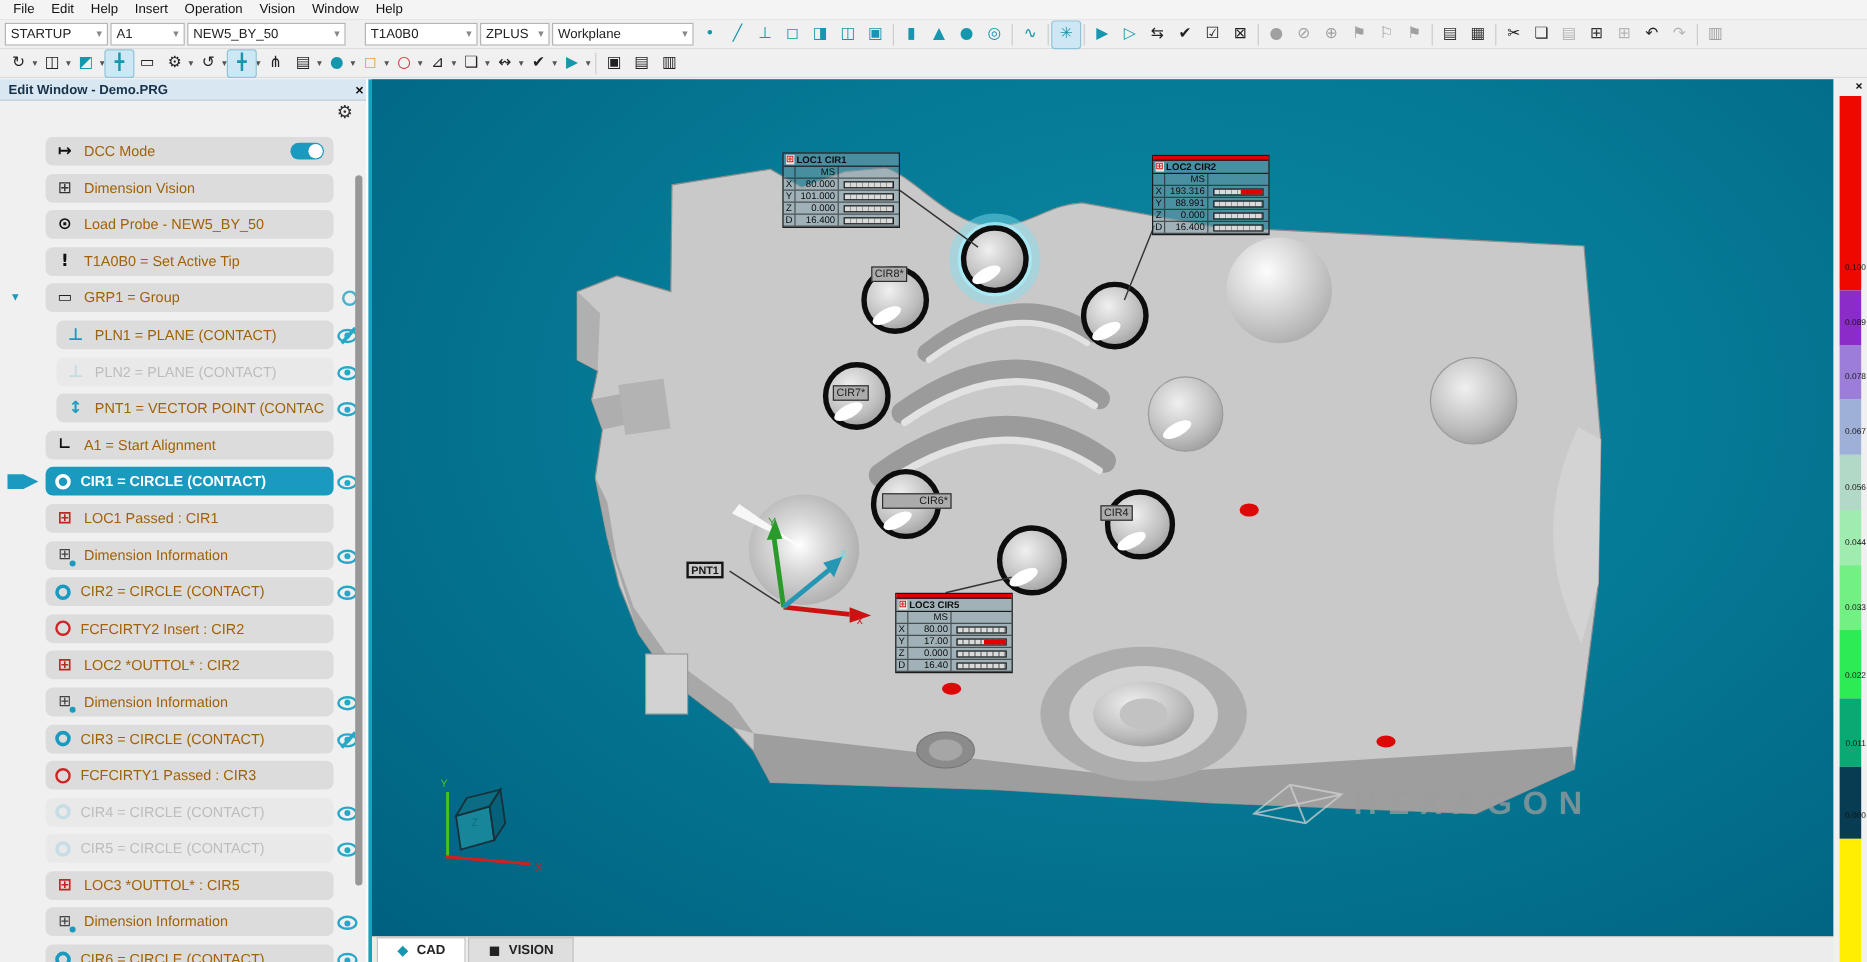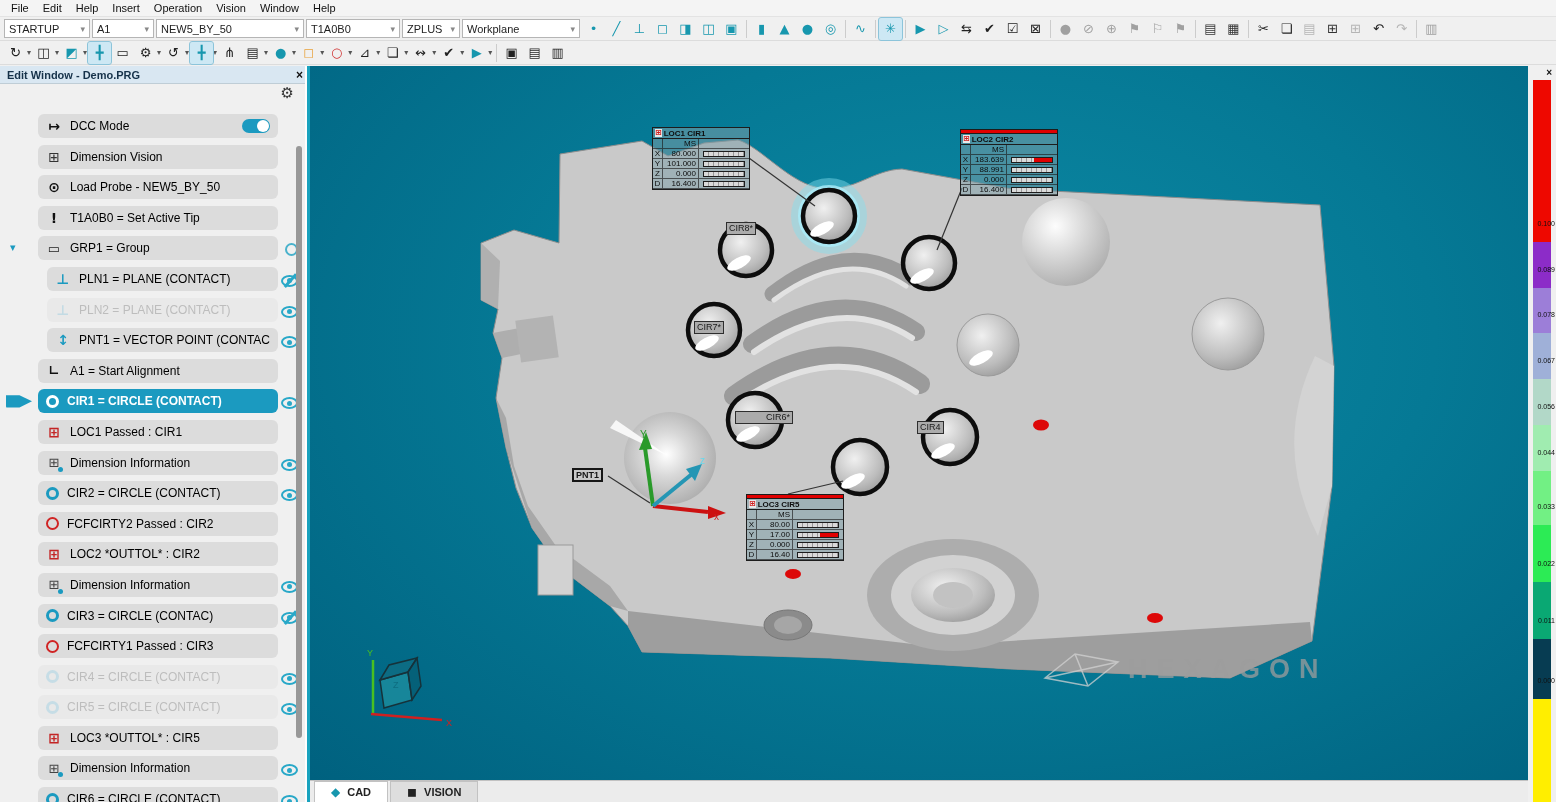--- a/index.html
+++ b/index.html
@@ -39,21 +39,21 @@
   .ew-gear { position:absolute; top:18px; right:16px; font-size:15px; color:#333;
     font-family:"DejaVu Sans",sans-serif; }
   .ew-sep-teal { position:absolute; right:0; top:0; width:3px; height:100%; background:#18a2be; }
   .ew-sep-white { position:absolute; right:3px; top:0; width:2px; height:100%; background:#fdfdfd; }
   .ew-scroll { position:absolute; right:8px; top:80px; width:6px; height:592px;
     background:#989898; border-radius:3px; }
   .ew-items { position:absolute; top:48px; left:0; width:300px; bottom:0; overflow:hidden; }
   .ew-row { position:relative; height:24px; margin-bottom:6.6px; }
   .ew-pill { position:absolute; left:38px; top:0; width:240px; height:24px;
     background:#dcdcdc; border-radius:6px; display:flex; align-items:center;
-    padding:0 8px; font-size:12px; color:#000000; white-space:nowrap; overflow:hidden; }
+    padding:0 8px; font-size:12px; color:#a16207; white-space:nowrap; overflow:hidden; }
   .ew-row[data-state="selected"] .ew-pill { background:#1b9ac0; color:#fff; font-weight:bold; }
   .ew-row[data-state="disabled"] .ew-pill { background:#e9e9e9; color:#bdbdbd; }
   .ew-row[data-indent] .ew-pill { left:47px; width:231px; }
   .it-icon { width:16px; height:16px; margin-right:8px; display:flex; align-items:center;
     justify-content:center; position:relative; flex:0 0 auto; font-family:"DejaVu Sans",sans-serif; }
   .it-icon[data-icon="dcc"]::before { content:"↦"; color:#111; font-size:14px; font-weight:bold; }
   .it-icon[data-icon="dimformat"]::before { content:"⊞"; color:#333; font-size:14px; }
   .it-icon[data-icon="power"]::before { content:"⊙"; color:#111; font-size:14px; font-weight:bold; }
   .it-icon[data-icon="tip"]::before { content:"!"; color:#111; font-size:14px; font-weight:bold; }
   .it-icon[data-icon="folder"]::before { content:"▭"; color:#222; font-size:13px; font-weight:bold; }
@@ -162,26 +162,26 @@
       <div class="tb-select" style="width: 86px;">
         <span>STARTUP</span>
         <span class="tb-caret">▾</span>
       </div>
 
       <div class="tb-select" style="width: 62px;">
         <span>A1</span>
         <span class="tb-caret">▾</span>
       </div>
 
-      <div class="tb-select" style="width: 148px;">
+      <div class="tb-select" style="width: 132px;">
         <span>NEW5_BY_50</span>
         <span class="tb-caret">▾</span>
       </div>
 
-      <div class="tb-select" style="width: 94px;">
+      <div class="tb-select" style="width: 94px; margin-left: 14px;">
         <span>T1A0B0</span>
         <span class="tb-caret">▾</span>
       </div>
 
       <div class="tb-select" style="width: 58px;">
         <span>ZPLUS</span>
         <span class="tb-caret">▾</span>
       </div>
 
       <div class="tb-select" style="width: 118px;">
@@ -501,21 +501,21 @@
         <span class="ew-eye">
           <span class="eye" data-eye="open"></span>
         </span>
       </div>
 
       <div class="ew-row">
 
         <div class="ew-pill">
 
           <span class="it-icon" data-icon="fcf-red"></span>
-          <span>FCFCIRTY2 Passed : CIR2</span>
+          <span>FCFCIRTY2 Insert : CIR2</span>
 
         </div>
 
       </div>
 
       <div class="ew-row">
 
         <div class="ew-pill">
 
           <span class="it-icon" data-icon="loc-red"></span>
@@ -536,21 +536,21 @@
         <span class="ew-eye">
           <span class="eye" data-eye="open"></span>
         </span>
       </div>
 
       <div class="ew-row">
 
         <div class="ew-pill">
 
           <span class="it-icon" data-icon="circle-teal"></span>
-          <span>CIR3 = CIRCLE (CONTAC)</span>
+          <span>CIR3 = CIRCLE (CONTACT)</span>
 
         </div>
         <span class="ew-eye">
           <span class="eye" data-eye="slash"></span>
         </span>
       </div>
 
       <div class="ew-row">
 
         <div class="ew-pill">
@@ -839,21 +839,21 @@
         </div>
         <div class="mt-sub">
           <span class="mt-axis"></span>
           <span class="mt-colhead">MS</span>
           <span class="mt-barcell"></span>
         </div>
         <div>
 
             <div class="mt-row">
               <span class="mt-axis">X</span>
-              <span class="mt-val">183.639</span>
+              <span class="mt-val">193.316</span>
               <span class="mt-barcell">
                 <span class="mt-bar">
                   <span class="mt-redseg"></span>
                 </span>
               </span>
             </div>
 
             <div class="mt-row">
               <span class="mt-axis">Y</span>
               <span class="mt-val">88.991</span>

